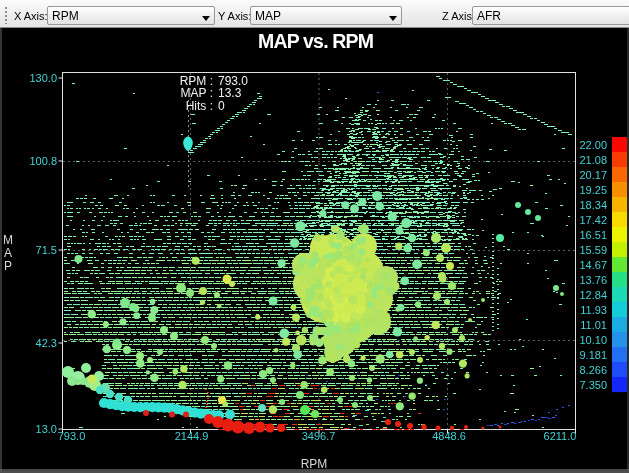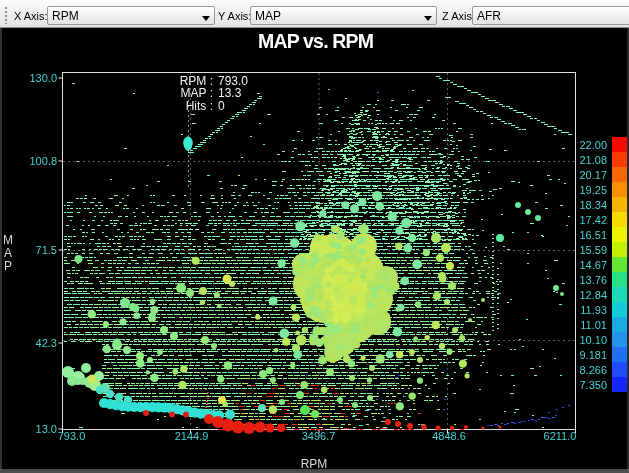--- a/index.html
+++ b/index.html
@@ -15,21 +15,21 @@
 </style></head>
 <body>
 <div class="toolbar">
  <div class="grip"></div>
  <span class="tlbl" style="left:14px">X Axis:</span>
  <div class="combo" style="left:47px;width:168px">
       <span>RPM</span>
       <div class="arr"></div>
     </div>
  <span class="tlbl" style="left:218px">Y Axis:</span>
- <div class="combo" style="left:250px;width:187px">
+ <div class="combo" style="left:250px;width:152px">
       <span>MAP</span>
       <div class="arr"></div>
     </div>
  <span class="tlbl" style="left:442px">Z Axis:</span>
  <div class="combo" style="left:472px;width:171px">
       <span>AFR</span>
       <div class="arr"></div>
     </div>
 </div>
 <svg width="629" height="445" viewBox="0 28 629 445" style="position:absolute;left:0;top:28px">

